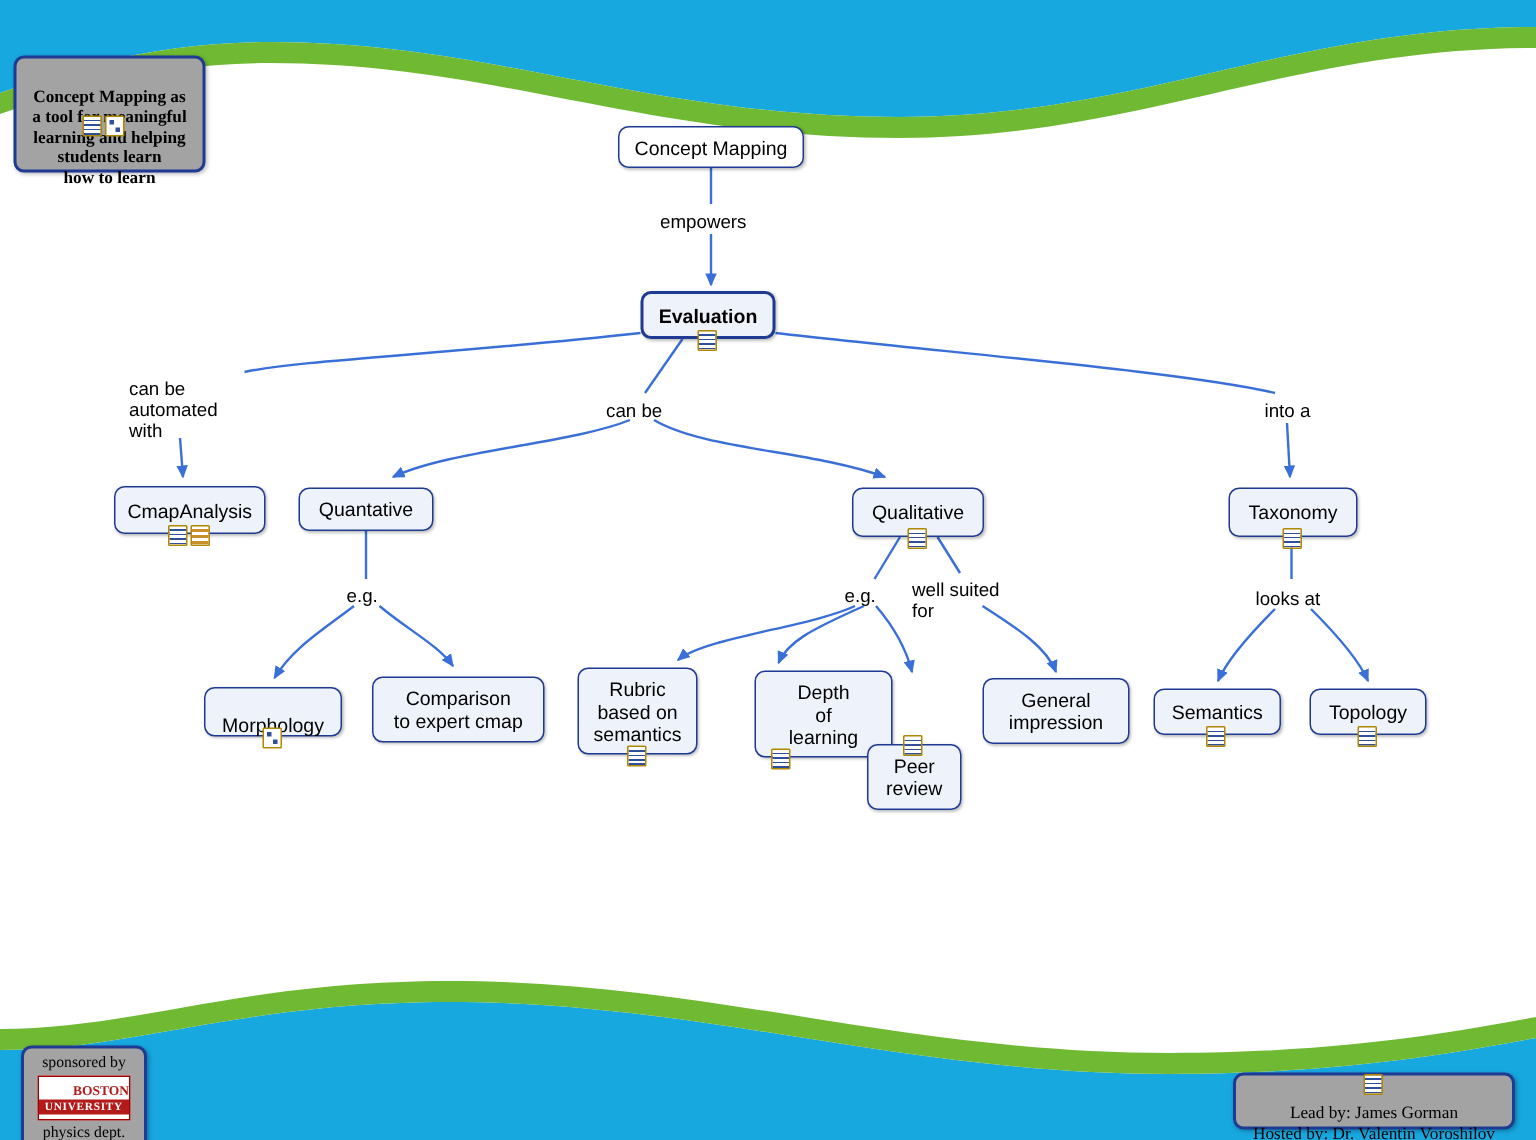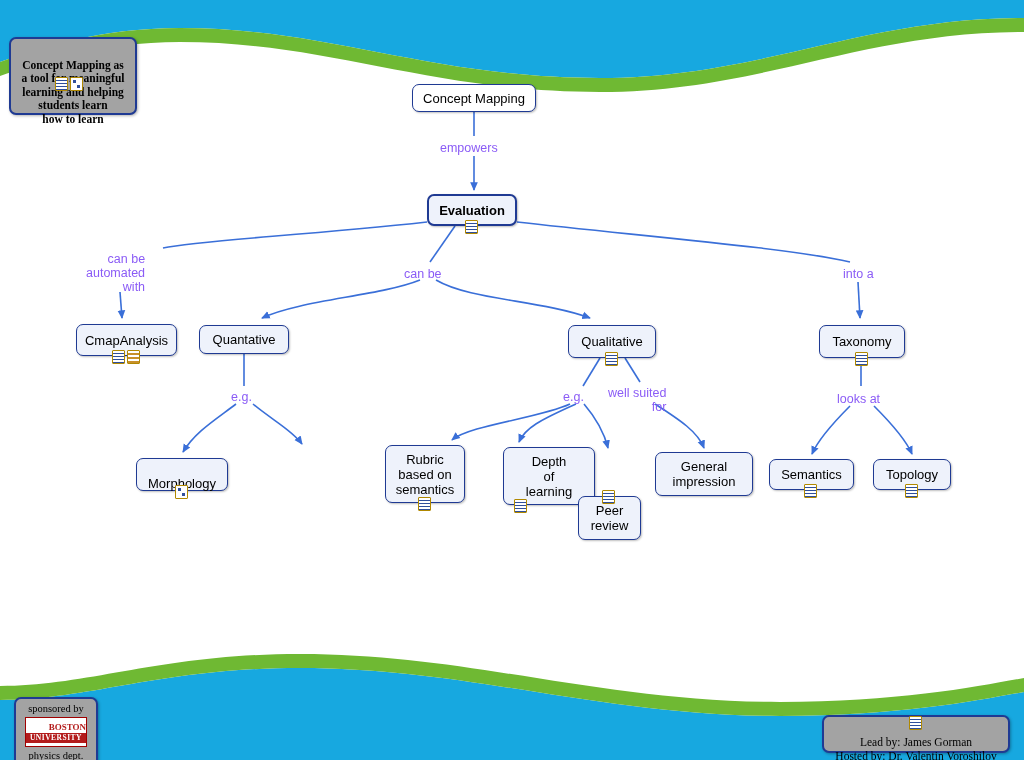--- a/index.html
+++ b/index.html
@@ -47,22 +47,22 @@
     border-width: 1.6px;
   }
   .node.bold {
     font-weight: bold;
     border-width: 2.2px;
   }
   .linklabel {
     position: absolute;
     font-size: 12.5px;
     line-height: 14px;
-    color: #8b5cf6;
-    text-align: right;
+    color: #000000;
+    text-align: left;
     white-space: pre-line;
   }
   
   .res {
     position: absolute;
     display: flex;
     gap: 2px;
     z-index: 5;
   }
   .res .ico {
@@ -251,20 +251,24 @@
   </div>
   <div class="node" style="left: 568px; top: 325px; width: 88px; height: 33px;">
     <span style="white-space: pre-line;">Qualitative</span>
   </div>
   <div class="node" style="left: 819px; top: 325px; width: 86px; height: 33px;">
     <span style="white-space: pre-line;">Taxonomy</span>
   </div>
   <div class="node" style="left: 136px; top: 458px; width: 92px; height: 33px;">
     <span style="white-space: pre-line; margin-top: 17px;">Morphology</span>
   </div>
+  <div class="node" style="left: 248px; top: 451px; width: 115px; height: 44px;">
+    <span style="white-space: pre-line;">Comparison
+to expert cmap</span>
+  </div>
   <div class="node" style="left: 385px; top: 445px; width: 80px; height: 58px;">
     <span style="white-space: pre-line;">Rubric
 based on
 semantics</span>
   </div>
   <div class="node" style="left: 503px; top: 447px; width: 92px; height: 58px;">
     <span style="white-space: pre-line;">Depth
 of
 learning</span>
   </div>

